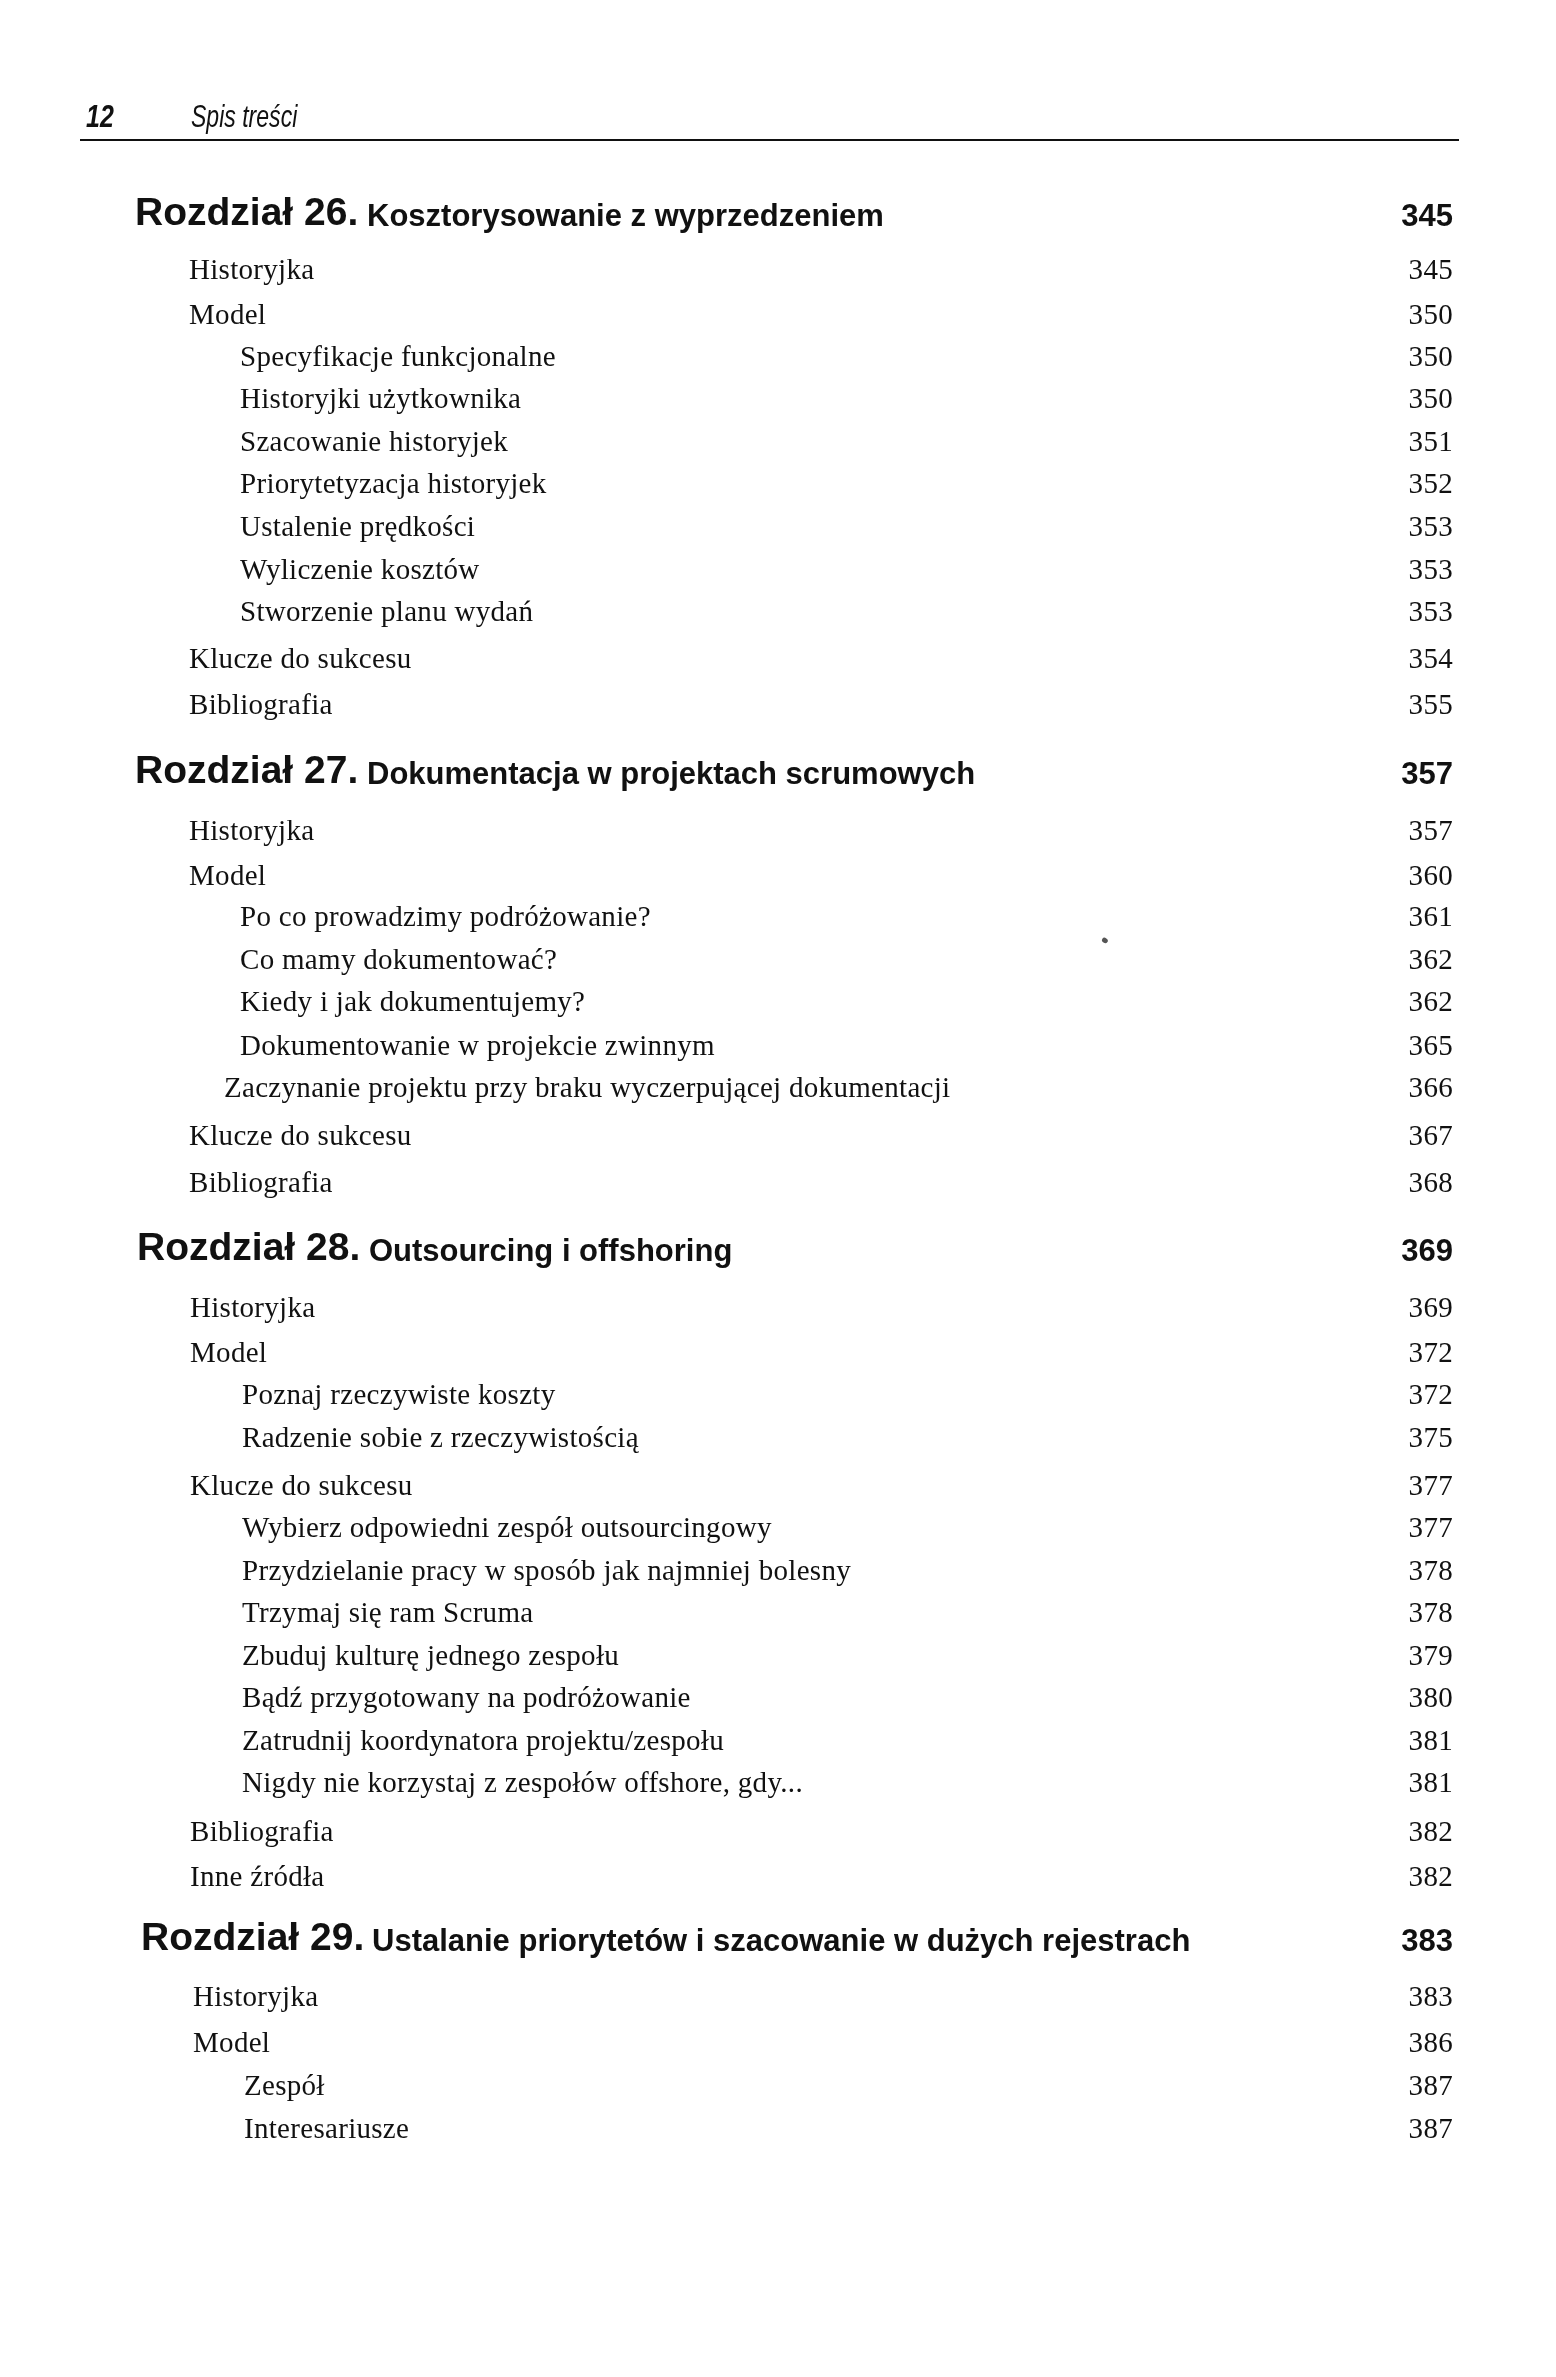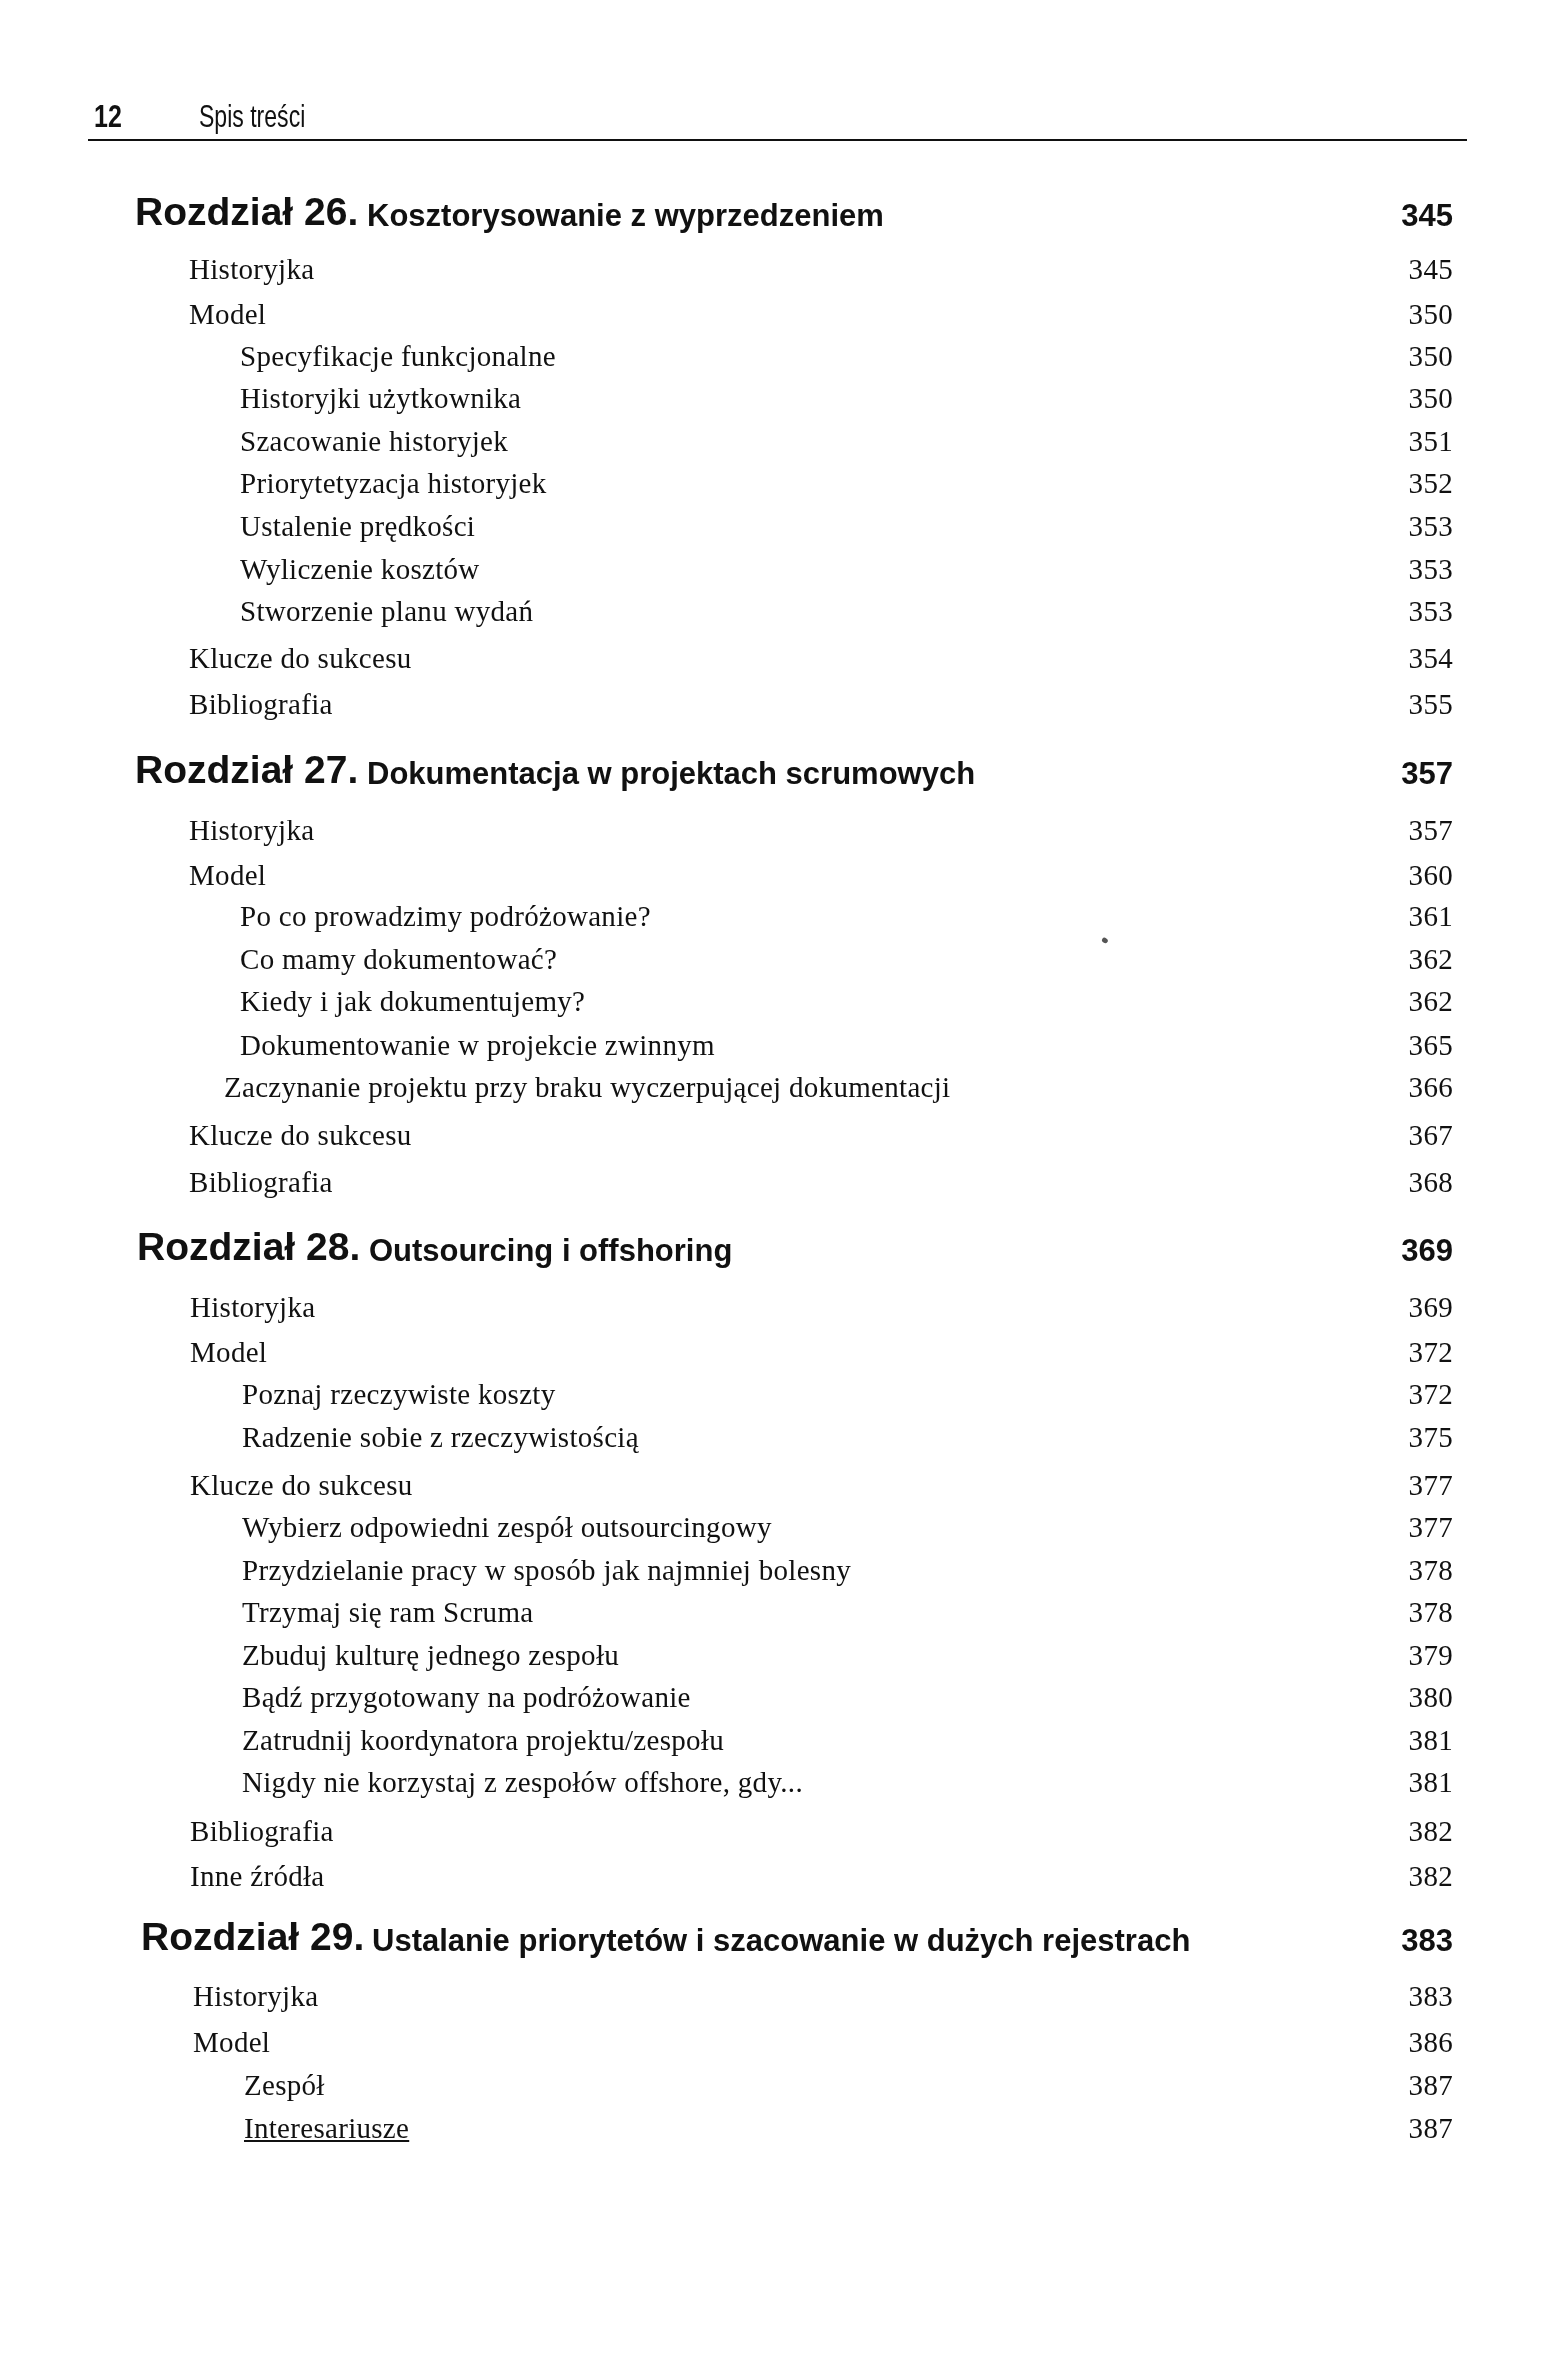--- a/index.html
+++ b/index.html
@@ -1,19 +1,19 @@
 <!DOCTYPE html>
 <html style="font-size:10.6px"><head>
 <meta charset="utf-8">
 <style>
   html, body { margin: 0; padding: 0; background: #ffffff; }
   body { width: 1557px; height: 2377px; position: relative; overflow: hidden; color: #111111; }
   .page { position: absolute; left: 0; top: 0; width: 1557px; height: 2377px; background: #ffffff; }
 
-  .running-head { position: absolute; left: 12px; top: 0; width: 1489px; height: 159px; }
+  .running-head { position: absolute; left: 4px; top: 0; width: 1489px; height: 159px; font-style: italic; }
   .rh-num { position: absolute; left: 82px; top: 100px; font-family: "Liberation Sans", sans-serif; font-weight: bold; font-size: 32px; line-height: 32px; transform: scaleX(0.78); transform-origin: left top; }
   .rh-title { position: absolute; left: 187px; top: 100px; font-family: "Liberation Sans", sans-serif; font-size: 32px; line-height: 32px; transform: scaleX(0.72); transform-origin: left top; }
   .rh-rule { position: absolute; left: 76px; top: 139px; width: 1379px; height: 2px; background: #111111; }
 
   .row { position: absolute; left: 0; width: 1557px; height: 0; }
   .row .label, .row .page-no { position: absolute; bottom: 0; white-space: nowrap; line-height: 1; }
   .row .page-no { right: 104px; text-align: right; }
 
   .chapter .label { font-family: "Liberation Sans", sans-serif; font-weight: bold; font-size: 39px; }
   .chapter .label .ch-prefix { display: inline-block; }
@@ -195,19 +195,19 @@
       </div>
       <div class="row entry level-1" style="top: 2057px;">
         <span class="label" style="left: 193px;">Model</span>
         <span class="page-no">386</span>
       </div>
       <div class="row entry level-2" style="top: 2100px;">
         <span class="label" style="left: 244px;">Zespół</span>
         <span class="page-no">387</span>
       </div>
       <div class="row entry level-2" style="top: 2143px;">
-        <span class="label" style="left: 244px; text-decoration: underline;">Interesariusze</span>
+        <span class="label" style="left: 244px;">Interesariusze</span>
         <span class="page-no">387</span>
       </div>
     </div>
   <div class="speck" style="left:1102px; top:938px;"></div>
 </div>
 
 
 </body></html>

